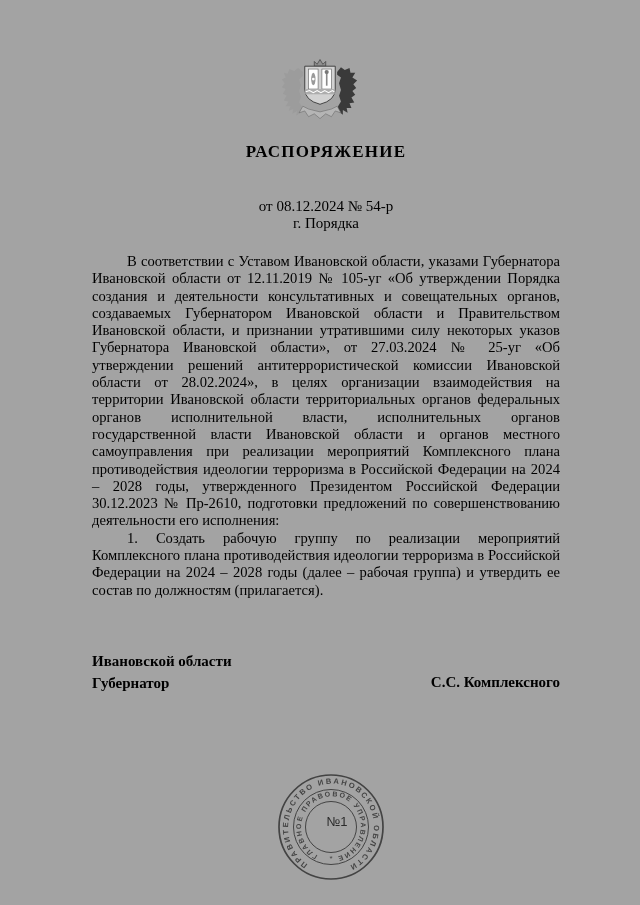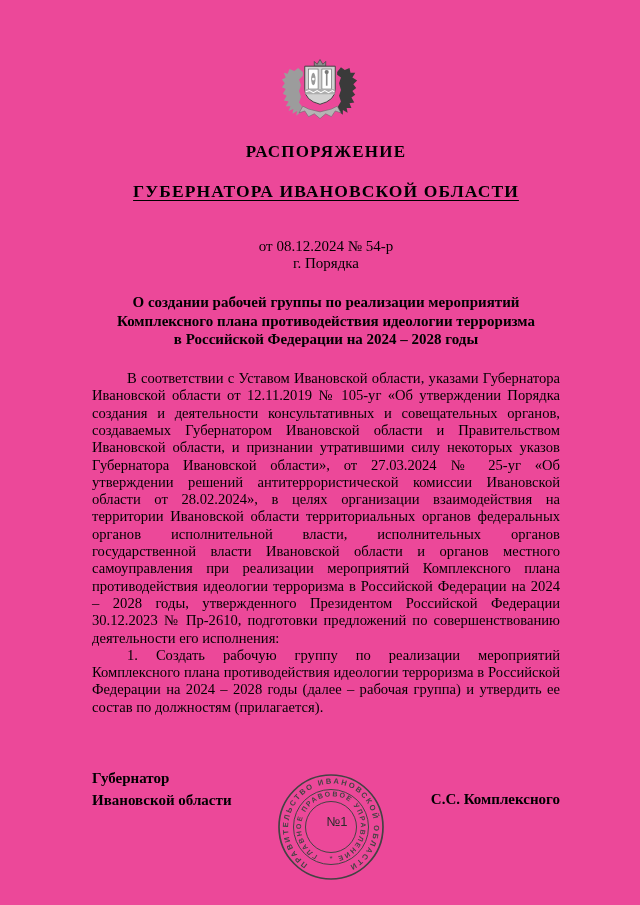--- a/index.html
+++ b/index.html
@@ -1,20 +1,20 @@
 <!DOCTYPE html>
 <html><head>
 <meta charset="utf-8">
 <style>
   * { margin:0; padding:0; box-sizing:border-box; }
   html,body { background:#fff; }
   .page {
     position:relative;
     width:640px; height:905px;
-    background:#ec4899;
+    background:#a3a3a3;
     color:#000;
     font-family:"Liberation Serif", serif;
     overflow:hidden;
   }
   .emblem-wrap { padding-top:58px; text-align:center; }
   .content { padding-left:92px; padding-right:80px; }
   .title {
     margin-top:16px; text-align:center;
     font-size:17px; font-weight:bold; letter-spacing:1.2px;
   }
@@ -77,40 +77,34 @@
       <circle cx="49" cy="14.2" r="2.2" fill="#777"></circle>
 
       <path fill="#adadad" d="M26.5 32 h31 v5.5 h-31 z"></path>
       <polyline points="27,34.8 31,33.6 35,35.8 39,33.6 43,35.8 47,33.6 51,35.8 55,33.6 57,34.8" fill="none" stroke="#ffffff" stroke-width="1.2"></polyline>
     </svg>
   </div>
 
   <div class="content">
 
     <div class="title">РАСПОРЯЖЕНИЕ</div>
-    <div class="subtitle">ГУБЕРНАТОРА ИВАНОВСКОЙ ОБЛАСТИ</div>
 
     <div class="dateline">от 08.12.2024 № 54-р</div>
     <div class="cityline">г. Порядка</div>
 
-    <div class="subject">
-      <div>О создании рабочей группы по реализации мероприятий</div>
-      <div>Комплексного плана противодействия идеологии терроризма</div>
-      <div>в Российской Федерации на 2024 – 2028 годы</div>
-    </div>
 
     <div class="bodytext">
       <p>В соответствии с Уставом Ивановской области, указами Губернатора Ивановской области от 12.11.2019 № 105-уг «Об утверждении Порядка создания и деятельности консультативных и совещательных органов, создаваемых Губернатором Ивановской области и Правительством Ивановской области, и признании утратившими силу некоторых указов Губернатора Ивановской области», от 27.03.2024 № 25-уг «Об утверждении решений антитеррористической комиссии Ивановской области от 28.02.2024», в целях организации взаимодействия на территории Ивановской области территориальных органов федеральных органов исполнительной власти, исполнительных органов государственной власти Ивановской области и органов местного самоуправления при реализации мероприятий Комплексного плана противодействия идеологии терроризма в Российской Федерации на 2024 – 2028 годы, утвержденного Президентом Российской Федерации 30.12.2023 № Пр-2610, подготовки предложений по совершенствованию деятельности его исполнения:</p>
       <p>1. Создать рабочую группу по реализации мероприятий Комплексного плана противодействия идеологии терроризма в Российской Федерации на 2024 – 2028 годы (далее – рабочая группа) и утвердить ее состав по должностям (прилагается).</p>
     </div>
 
     <div class="sig-row">
       <div class="sig-left">
+        <div>Ивановской области</div>
         <div>Губернатор</div>
-        <div>Ивановской области</div>
       </div>
       <div class="sig-right">С.С. Комплексного</div>
     </div>
 
   </div>
 
   <div class="stamp">
     <svg width="110" height="110" viewBox="0 0 110 110" aria-hidden="true">
       <defs>
         <path id="stamp-outer-path" d="M 31.7 92.3 A 44 44 0 0 1 78.3 17.7 A 44 44 0 0 1 31.7 92.3" fill="none"></path>

